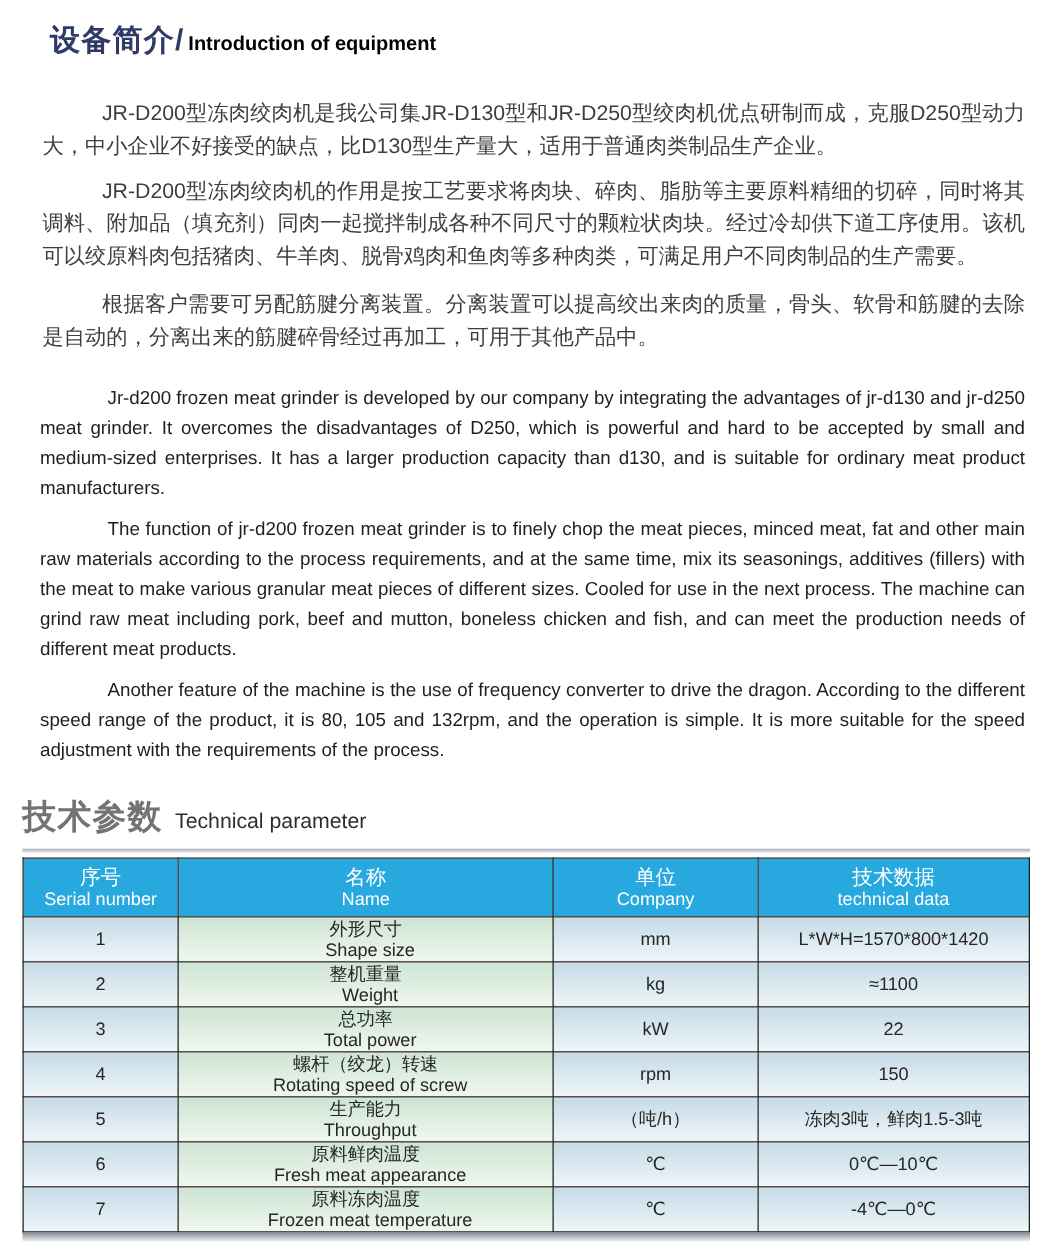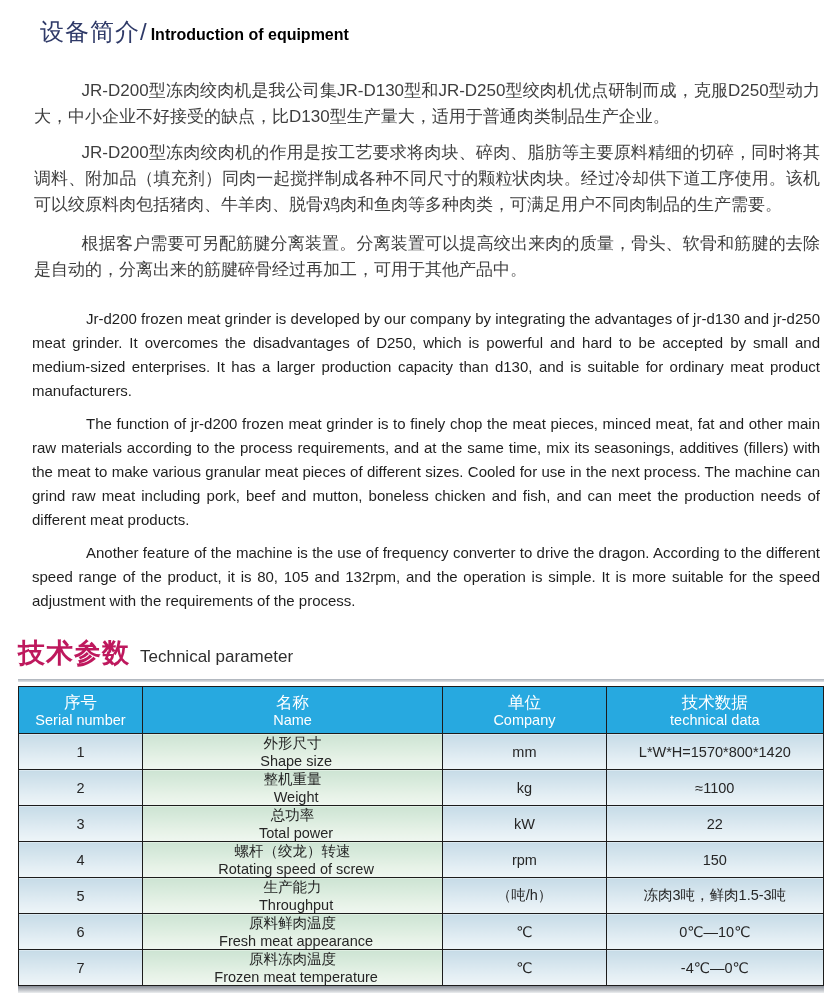--- a/index.html
+++ b/index.html
@@ -5,37 +5,37 @@
   html,body{margin:0;padding:0;}
   body{
     width:840px;height:1005px;background:#ffffff;
     font-family:"Liberation Sans","DejaVu Sans",sans-serif;
     -webkit-font-smoothing:antialiased;
   }
   .page{width:840px;height:1005px;overflow:hidden;background:#fff;}
 
   
   .page-title{margin:16px 20px 0 40px;white-space:nowrap;}
-  .title-zh{font-size:24px;font-weight:normal;color:#2f3a68;letter-spacing:1px;}
+  .title-zh{font-size:24px;font-weight:bold;color:#2f3a68;letter-spacing:1px;}
   .title-en{font-size:16px;font-weight:600;color:#000000;margin-left:3px;}
 
   
   .intro-zh{margin:30px 20px 0 34px;color:#3e3e3e;font-size:17px;}
   .intro-zh p{margin:0 0 10px 0;line-height:26px;text-align:justify;text-indent:2.8em;}
   .intro-zh p.pz2{margin-bottom:13px;}
   .intro-zh p.pz3{margin-bottom:2px;}
   .intro-zh p.pz4{margin-bottom:0;}
 
   
   .intro-en{margin:24px 20px 0 32px;color:#1f1f1f;font-size:15px;}
   .intro-en p{margin:0 0 9px 0;line-height:24px;text-align:justify;text-indent:3.6em;}
 
   
   .tech-heading{margin:22px 20px 8px 18px;white-space:nowrap;}
-  .tech-zh{font-size:27px;font-weight:bold;color:#be185d;letter-spacing:1px;}
+  .tech-zh{font-size:27px;font-weight:bold;color:#737373;letter-spacing:1px;}
   .tech-en{font-size:17px;color:#2e2e2e;margin-left:10px;}
 
   
   .table-block{margin:0 16px 0 18px;}
   .gray-bar{width:100%;}
   .gray-bar.top{height:3px;background:linear-gradient(180deg,#aab0b8,#e0e3e7);margin-bottom:4px;}
   .gray-bar.bottom{height:7px;background:linear-gradient(180deg,#868c95,#eceef0);}
 
   table{width:100%;border-collapse:collapse;table-layout:fixed;}
   th,td{border:1.6px solid #1c1c1c;overflow:hidden;}

